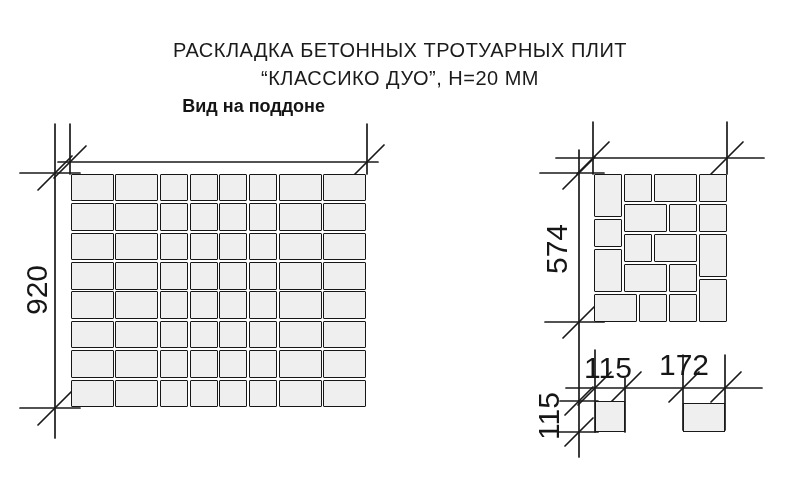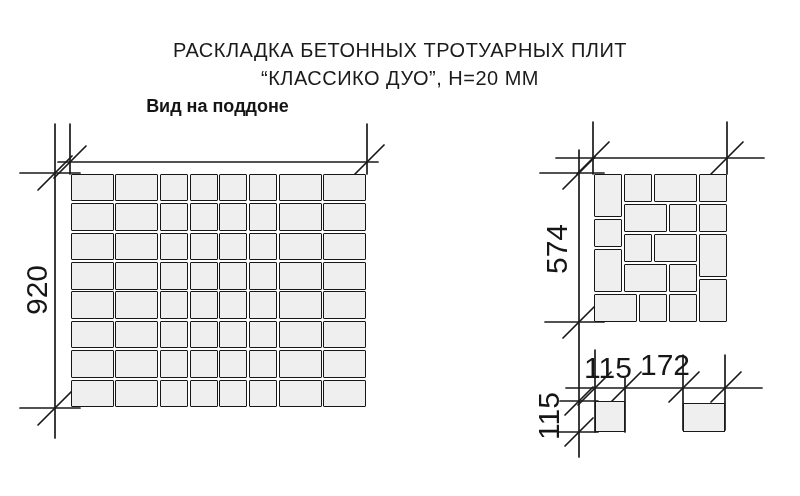--- a/index.html
+++ b/index.html
@@ -15,21 +15,21 @@
   .small-tile{position:absolute; border:1.6px solid #1a1a1a; box-sizing:border-box;}
 </style>
 </head>
 <body>
 
 <div class="canvas">
 
   <div class="title-line" style="top:16px;">РАСКЛАДКА БЕТОННЫХ ТРОТУАРНЫХ ПЛИТ</div>
   <div class="title-line" style="top:44px;">“КЛАССИКО ДУО”, Н=20 ММ</div>
 
-  <div class="subtitle" style="left:110px; top:96px; width:215px;">Вид на поддоне</div>
+  <div class="subtitle" style="left:110px; top:96px; width:215px;text-align:right;">Вид на поддоне</div>
 
   <svg class="overlay" width="800" height="496">
     <g stroke="#1a1a1a" stroke-width="1.7" stroke-linecap="round">
       <line x1="58" y1="162" x2="378" y2="162"></line>
       <line x1="70" y1="124" x2="70" y2="174"></line>
       <line x1="367" y1="124" x2="367" y2="174"></line>
       <line x1="55" y1="124" x2="55" y2="438"></line>
       <line x1="20" y1="173" x2="80" y2="173"></line>
       <line x1="20" y1="408" x2="80" y2="408"></line>
       <line x1="54" y1="178" x2="86" y2="146"></line>
@@ -154,15 +154,15 @@
       <div class="tile" style="left: 75.9px; top: 120.9px; width: 28.2px; height: 28.2px; background: rgb(239, 239, 239);"></div>
     </div>
 
   <div class="small-tile" style="left: 595px; top: 401px; width: 30px; height: 31px; background: rgb(239, 239, 239);"></div>
   <div class="small-tile" style="left: 683px; top: 403px; width: 42px; height: 29px; background: rgb(239, 239, 239);"></div>
 
   <div class="dim-label vert" style="left:37px; top:290px;">920</div>
   <div class="dim-label vert" style="left:557px; top:249px;">574</div>
   <div class="dim-label" style="left:608px; top:368px;">115</div>
   <div class="dim-label vert" style="left:549px; top:416px;">115</div>
-  <div class="dim-label" style="left:665px; top:365px;">172</div>
+  <div class="dim-label" style="left:684px; top:365px;">172</div>
 
 </div>
 
 </body></html>

